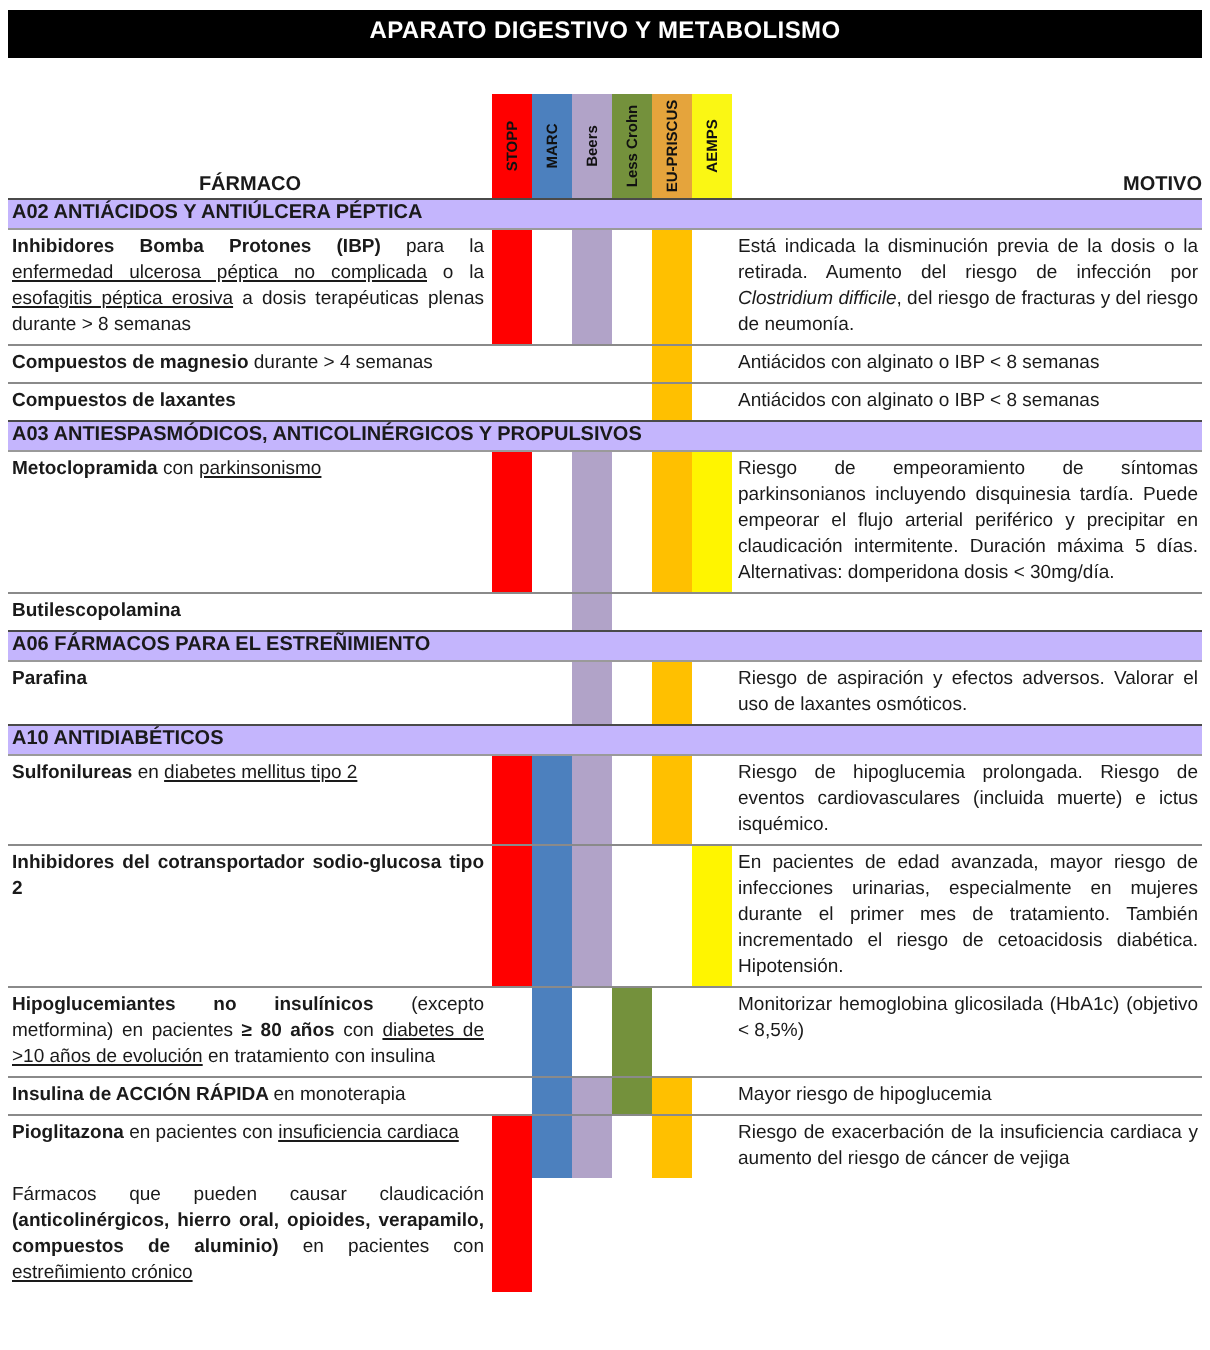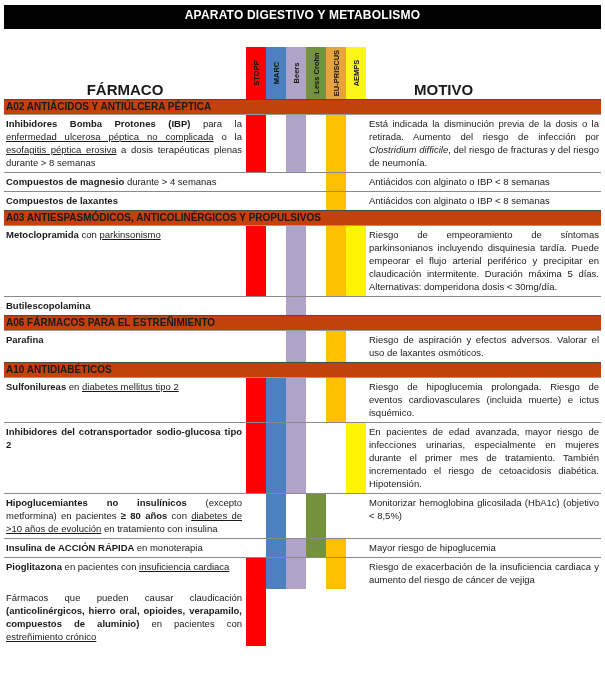--- a/index.html
+++ b/index.html
@@ -14,33 +14,33 @@
     overflow:hidden;
   }
   .title-bar{
     background:#000;color:#fff;
     height:24px;line-height:20px;
     text-align:center;font-weight:bold;font-size:12px;
     letter-spacing:.2px;
   }
   .head{display:flex;margin-top:18px;height:52px;}
   .head-farmaco{width:242px;display:flex;align-items:flex-end;justify-content:center;}
-  .head-motivo{flex:1;display:flex;align-items:flex-end;justify-content:flex-start;margin-left:48px;}
-  .head-farmaco span,.head-motivo span{font-weight:bold;font-size:15px;padding-bottom:1px;}
+  .head-motivo{flex:1;display:flex;align-items:flex-end;justify-content:flex-end;}
+  .head-farmaco span,.head-motivo span{font-weight:bold;font-size:10px;padding-bottom:1px;}
   .head-band{width:120px;display:flex;}
   .hcol{position:relative;width:20px;height:52px;}
   .hcol span{
     position:absolute;left:50%;top:50%;
     transform:translate(-50%,-50%) rotate(-90deg);
     white-space:nowrap;font-size:7.5px;font-weight:bold;color:#111;
   }
   .row{display:flex;border-top:1px solid #8a8a8a;}
   .row.noline{border-top:none;}
   .section{
-    display:block;background:#c2410c;
+    display:block;background:#c4b5fd;
     border-top:1px solid #4a4a4a;border-bottom:1px solid #9a9a9a;
     font-weight:bold;font-size:10px;line-height:12px;
     padding:1px 0 1px 2px;
   }
   .cell{font-size:9.5px;line-height:13px;text-align:justify;box-sizing:border-box;}
   .farmaco{width:242px;padding:2px 4px 3px 2px;}
   .motivo{flex:1;padding:2px 2px 3px 3px;}
   .band{width:120px;display:flex;align-items:stretch;}
   .band .m{width:20px;}
   .b{font-weight:bold;margin-top:36px;}

